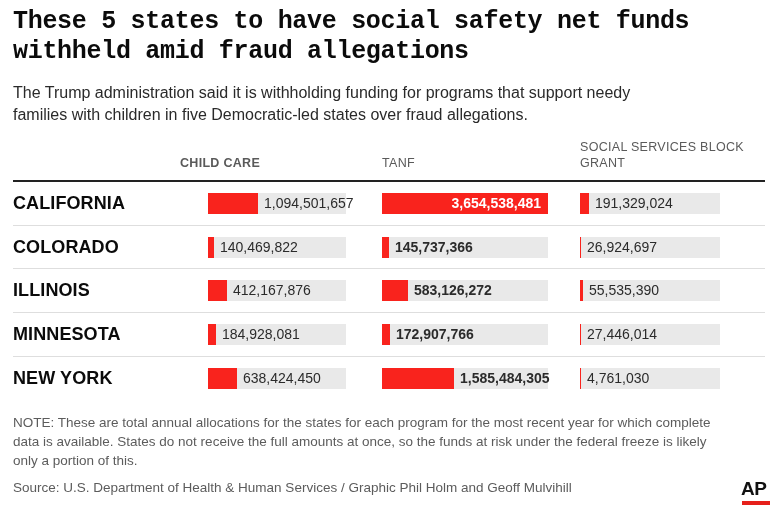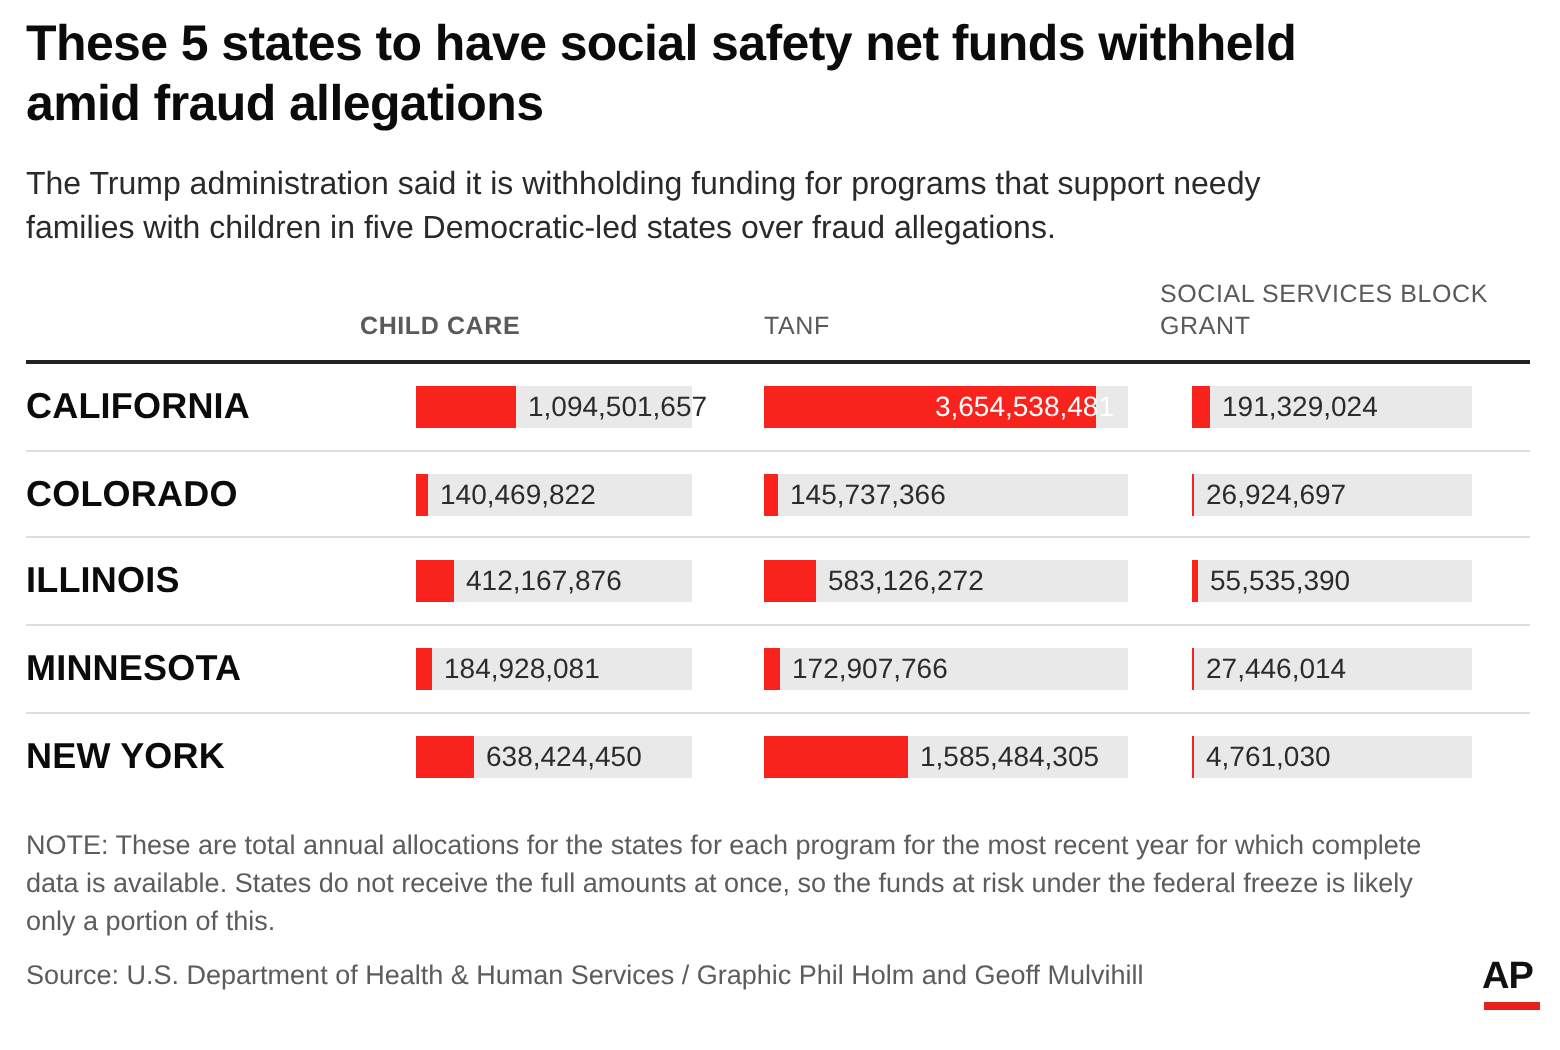--- a/index.html
+++ b/index.html
@@ -13,20 +13,21 @@
     overflow: hidden;
     padding: 7px 13px 0 13px;
   }
   h1.title {
     font-size: 25px;
     line-height: 30px;
     font-weight: bold;
     color: #0b0b0b;
     letter-spacing: -0.3px;
     max-width: 690px;
+    font-family: Liberation Mono, monospace;
   }
   p.subtitle {
     margin-top: 15px;
     font-size: 16px;
     line-height: 21.5px;
     color: #2a2a2a;
     max-width: 645px;
   }
   .col-headers {
     display: flex;
@@ -61,21 +62,21 @@
   .state {
     width: 167px;
     flex: none;
     font-size: 18px;
     font-weight: bold;
     color: #0b0b0b;
     letter-spacing: 0.1px;
   }
   .cell { flex: none; }
   .cell.c0 { width: 166px; margin-right: 36px; padding-left: 28px; }
-  .cell.c1 { width: 182px; margin-right: 32px; }
+  .cell.c1 { width: 166px; margin-right: 32px; font-weight: bold; }
   .cell.c2 { width: 140px; }
   .track {
     position: relative;
     height: 21px;
     background: #e9e9e9;
     width: 100%;
   }
   .bar {
     position: absolute;
     left: 0; top: 0; bottom: 0;

